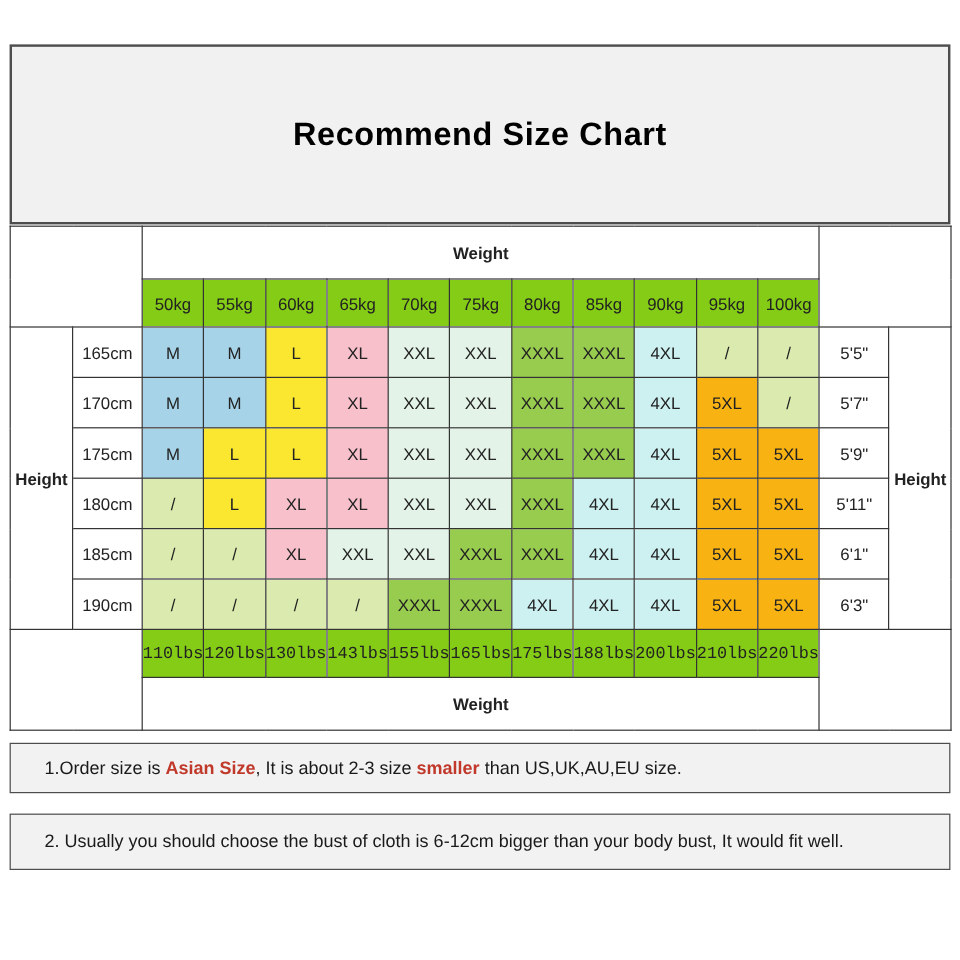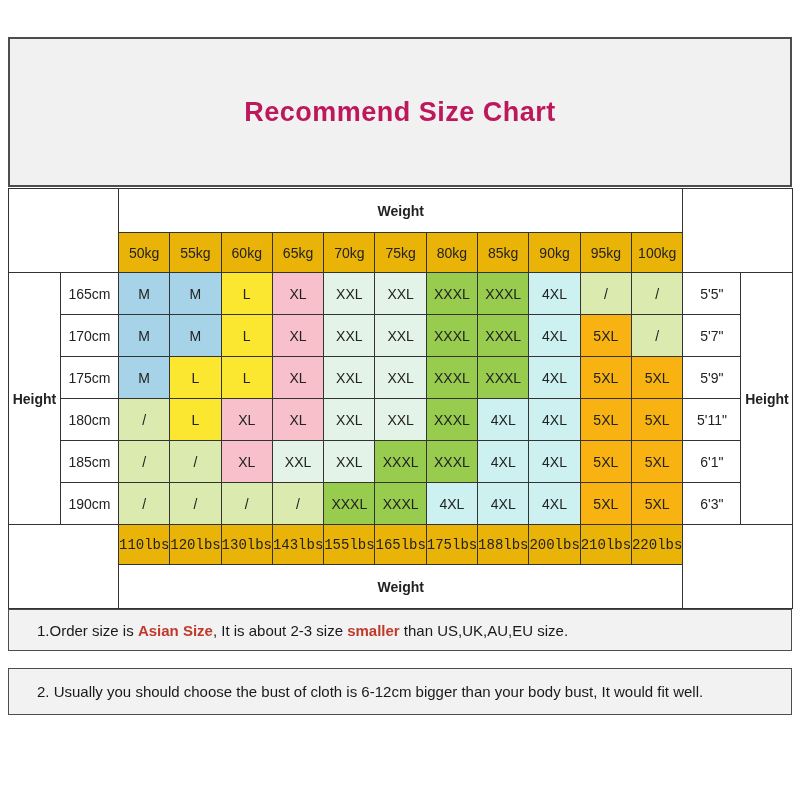--- a/index.html
+++ b/index.html
@@ -4,49 +4,49 @@
 <style>
   html,body{margin:0;padding:0;background:#ffffff;}
   body{width:800px;height:800px;overflow:hidden;font-family:"Liberation Sans",sans-serif;color:#1a1a1a;}
   .page{position:relative;width:800px;height:800px;background:#fff;}
 
   .title-box{
     box-sizing:border-box;margin:37px 0 0 8px;width:784px;height:150px;
     background:#f1f1f1;border:2px solid #4d4d4d;
     display:flex;align-items:center;justify-content:center;
   }
-  .title-box span{font-size:27px;font-weight:bold;color:#be185d;letter-spacing:.5px;}
+  .title-box span{font-size:27px;font-weight:bold;color:#000000;letter-spacing:.5px;}
 
   table.size-table{
     table-layout:fixed;border-collapse:collapse;
     margin:1px 0 0 8px;width:784px;
   }
   table.size-table td{
     border:1px solid #333;text-align:center;vertical-align:middle;
     font-size:14px;color:#222;padding:0;overflow:hidden;white-space:nowrap;
   }
   #tr-weight-top td{height:43px;}
   #tr-kg td{height:39px;}
   tr.data-row td{height:41px;}
   #tr-lbs td{height:39px;font-family:Liberation Mono, monospace;}
   #tr-wbot td{height:43px;}
   td.hdr{font-weight:bold;font-size:15px;color:#111;}
   td.v-label{font-weight:bold;font-size:15px;color:#111;}
   td.blank{background:#fff;}
-  td.w-label{background:#eab308;}
+  td.w-label{background:#84cc16;}
   td.rc-label{background:#fff;}
   td.size-cell{font-size:15px;}
 
   .note{
     box-sizing:border-box;width:784px;margin-left:8px;
     background:#f2f2f2;border:1px solid #4d4d4d;
     display:flex;align-items:center;padding-left:28px;
     font-size:15px;color:#1a1a1a;
   }
-  .note-1{margin-top:0;height:42px;}
+  .note-1{margin-top:10px;height:42px;}
   .note-2{margin-top:17px;height:47px;}
   .note-3{margin-top:-1px;height:38px;}
   .red{color:#c0392b;font-weight:bold;}
 </style>
 </head>
 <body>
 
 <div class="page">
 
   <div class="title-box">

